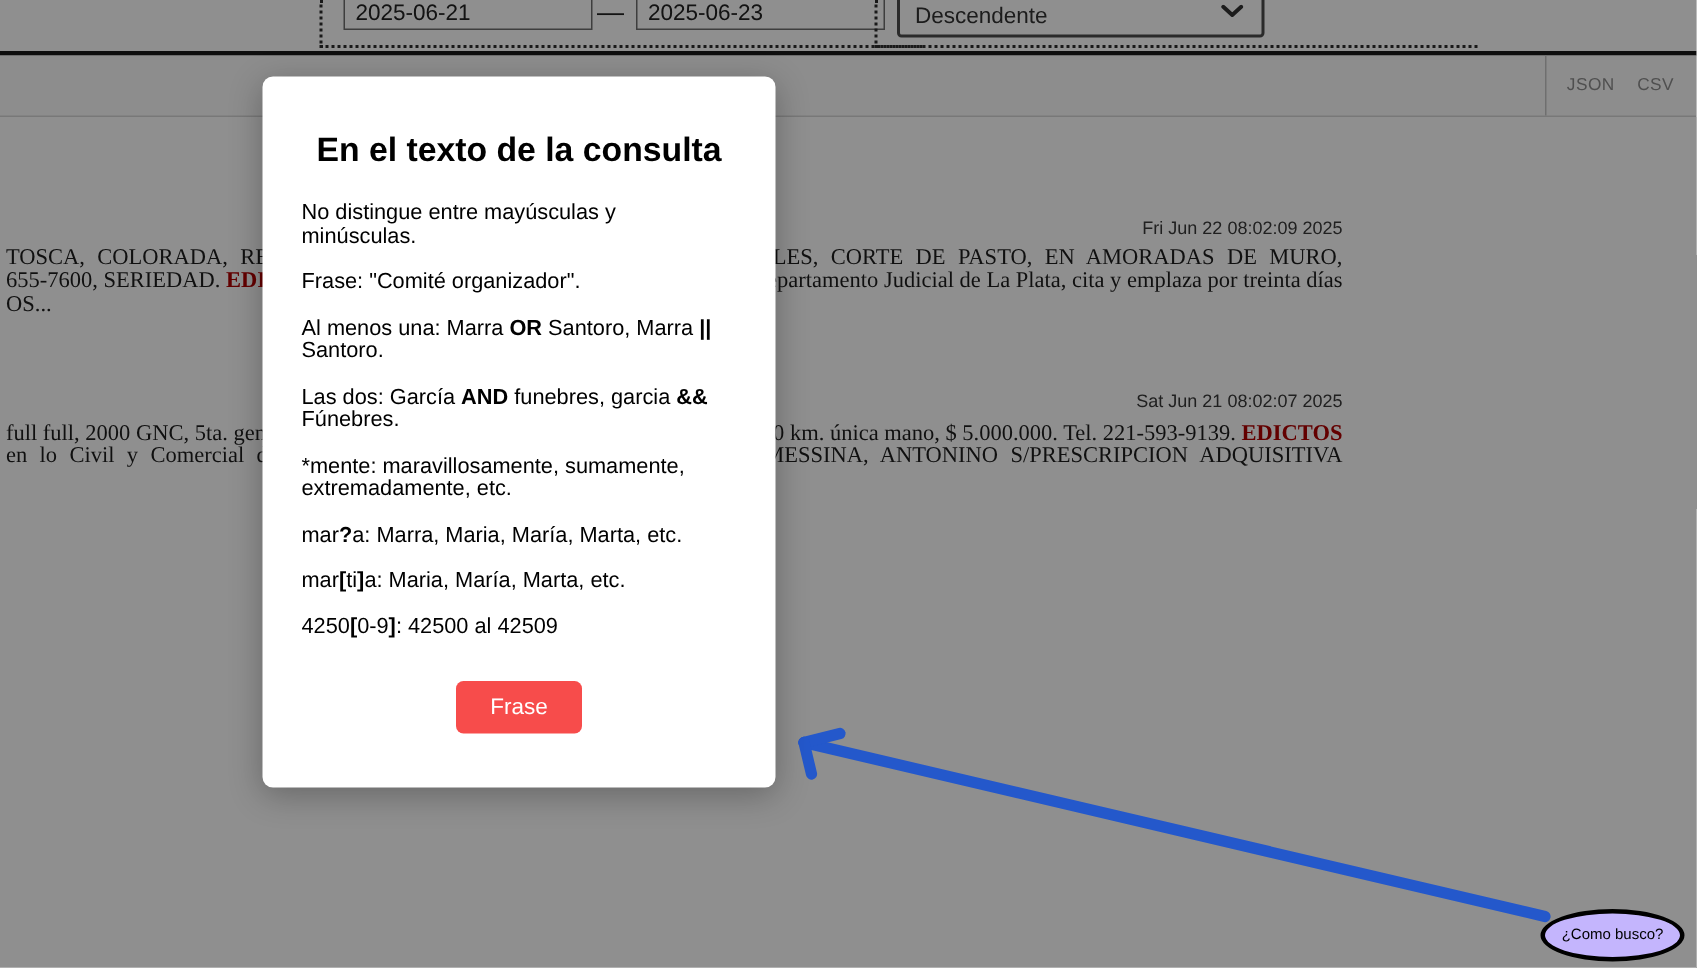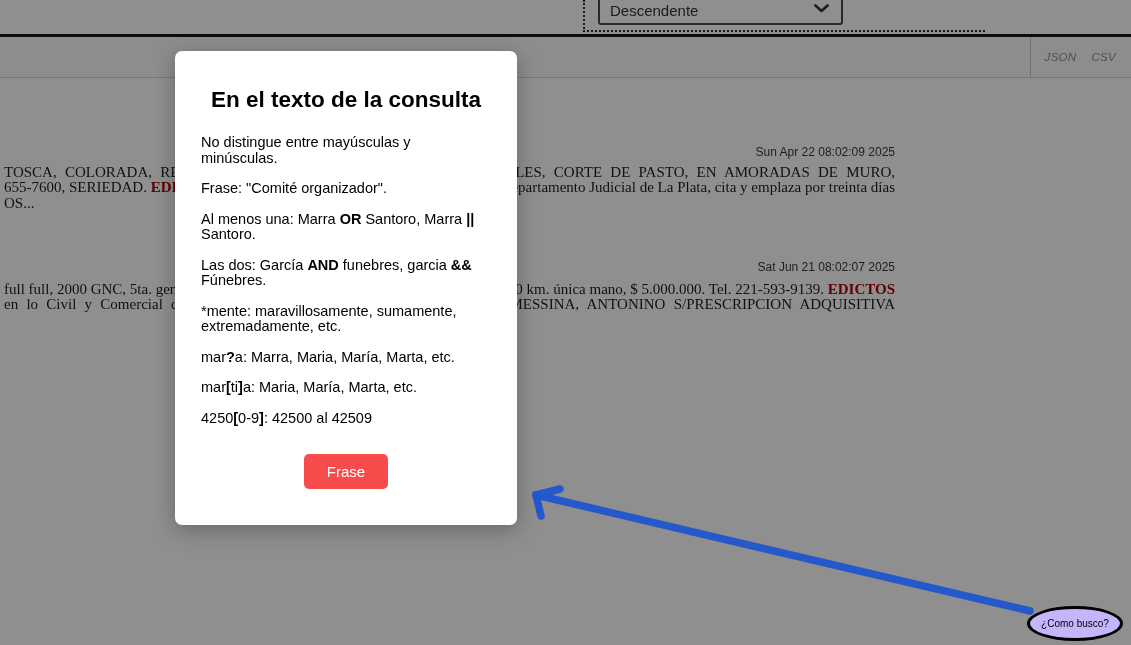--- a/index.html
+++ b/index.html
@@ -24,21 +24,21 @@
     position:absolute;left:13px;top:-10px;width:245px;height:35px;box-sizing:border-box;
     border:2px solid #4c4c4c;border-radius:3px;background:#fff;color:#333;
     display:flex;align-items:flex-end;padding:0 12px 4px 10px;font-size:15px;cursor:pointer;
   }
   .fakeselect .chev{margin-left:auto;margin-bottom:3px}
   
   .rule{position:absolute;top:34px;left:0;width:1131px;height:3px;background:#191919;z-index:1}
   .toolbar{
     position:absolute;top:37px;left:0;width:1131px;height:41px;box-sizing:border-box;
     background:#fcfcfc;border-bottom:1px solid #d7d7d7;
-    display:flex;align-items:center;justify-content:flex-end;z-index:1;font-style:italic;
+    display:flex;align-items:center;justify-content:flex-end;z-index:1;
   }
   .tdiv{width:1px;align-self:stretch;background:#c6c6c6;margin-right:14px}
   .exp-link{color:#8e8e8e;font-size:11.5px;text-decoration:none;margin-right:15px;letter-spacing:.3px}
   
   .rows{position:absolute;inset:0;z-index:1}
   .stamp{position:absolute;right:236px;font-size:12px;color:#3a3a3a;white-space:nowrap}
   .frag{position:absolute;white-space:nowrap;font-family:"Liberation Serif",serif;font-size:15px;color:#1e1e1e}
   .frag.l{left:4px}
   .frag.r{right:236px}
   .wide{word-spacing:4.5px}
@@ -66,20 +66,25 @@
   .cerrar{
     display:block;margin:28px auto 0;background:#f74c4b;color:#fff;border:none;
     border-radius:5px;font-family:"Liberation Sans",sans-serif;font-size:15px;
     padding:9px 23px;cursor:pointer;
   }
 </style>
 </head>
 <body>
 
 <div class="filter-bar">
+  <div class="fsec fsec-dates">
+    <input class="date-input di-from" value="2025-06-21" style="">
+    <span class="range-dash">—</span>
+    <input class="date-input di-to" value="2025-06-23" style="">
+  </div>
   <div class="fsec fsec-sort">
     <div class="fakeselect">
       <span>Descendente</span>
       <span class="chev">
         <svg width="15" height="9" viewBox="0 0 15 9">
             <path d="M1.5 1.5 L7.5 7 L13.5 1.5" fill="none" stroke="#333" stroke-width="2.6" stroke-linecap="round" stroke-linejoin="round"></path>
           </svg>
       </span>
     </div>
   </div>
@@ -88,21 +93,21 @@
 <div class="rule"></div>
 
 <div class="toolbar">
   <div class="tdiv"></div>
   <a class="exp-link" href="#">JSON</a>
   <a class="exp-link" href="#">CSV</a>
 </div>
 
 <div class="rows">
 
-  <span class="stamp" style="top:145px">Sun Apr 22 08:02:09 2025</span>
+  <span class="stamp" style="top:145px">Fri Jun 22 08:02:09 2025</span>
   <span class="frag l wide" style="top:164px"><span>TOSCA, COLORADA, RELLE</span></span>
   <span class="frag r wide" style="top:164px"><span>DE ARBOLES, CORTE DE PASTO, EN AMORADAS DE MURO,</span></span>
   <span class="frag l" style="top:179px"><span>655-7600, SERIEDAD. </span><span class="s-r">EDICTOS</span></span>
   <span class="frag r" style="top:179px"><span>2 del Departamento Judicial de La Plata, cita y emplaza por treinta días</span></span>
   <span class="frag l" style="top:195px"><span>OS...</span></span>
 
   <span class="stamp" style="top:260px">Sat Jun 21 08:02:07 2025</span>
   <span class="frag l" style="top:281px"><span>full full, 2000 GNC, 5ta. genera</span></span>
   <span class="frag r" style="top:281px"><span>125.000 km. única mano, $ 5.000.000. Tel. 221-593-9139. </span><span class="s-r">EDICTOS</span></span>
   <span class="frag l wide" style="top:296px"><span>en lo Civil y Comercial de La</span></span>

